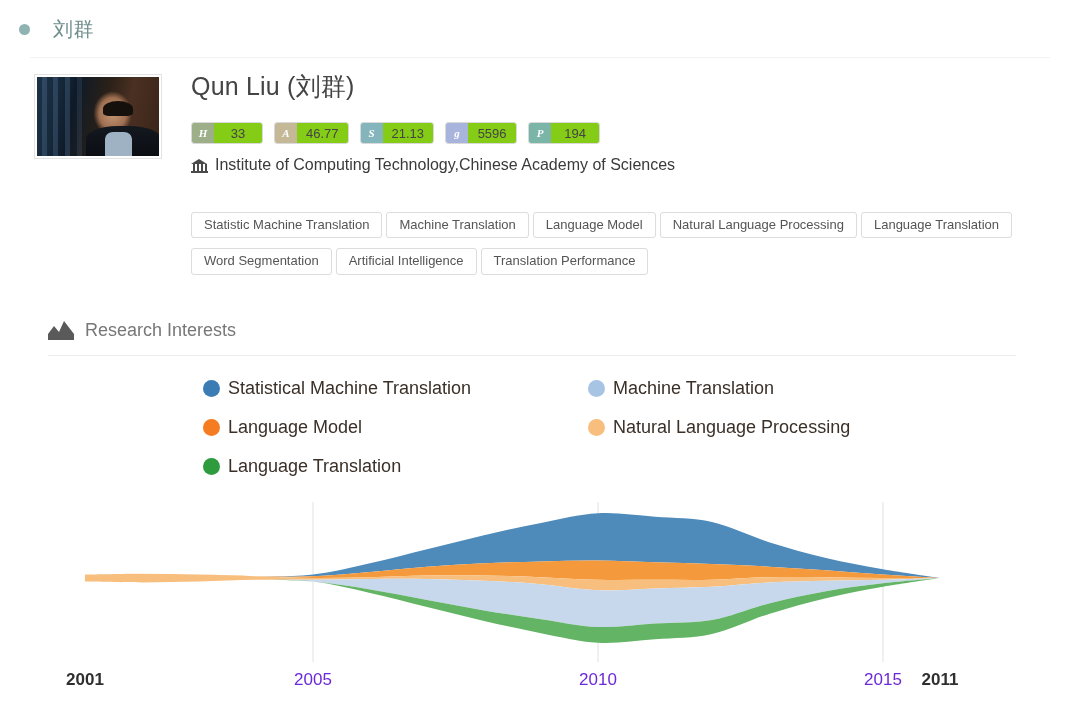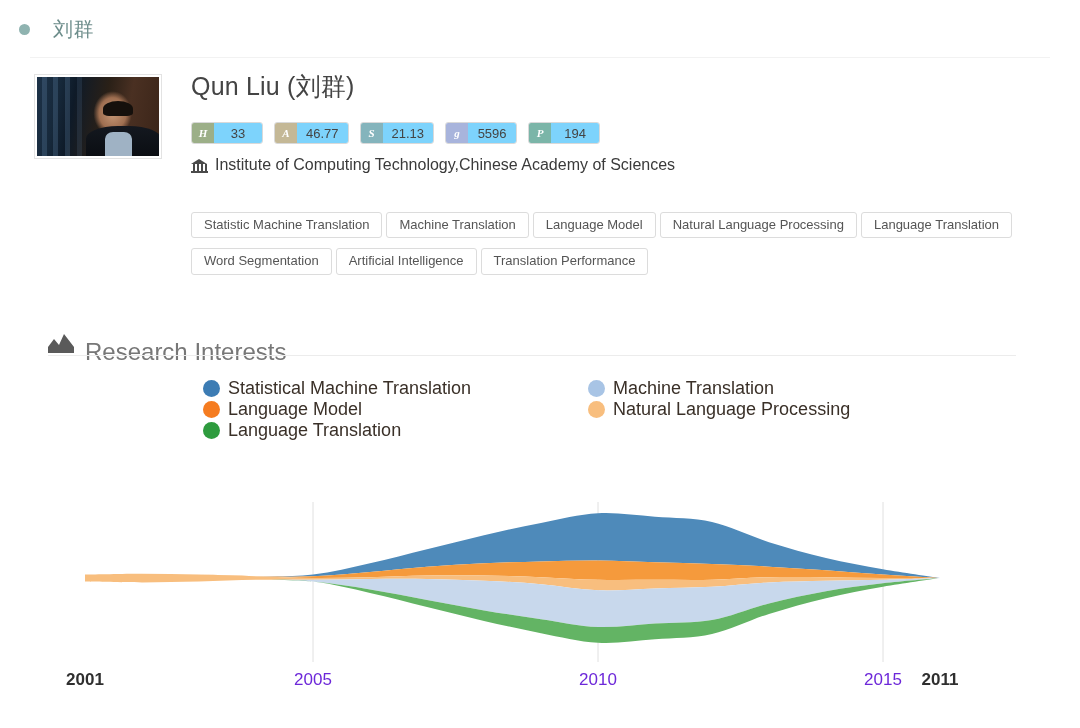--- a/index.html
+++ b/index.html
@@ -76,21 +76,21 @@
     border-radius:3px;overflow:hidden;
     border:1px solid #d9d9d9;box-sizing:border-box;
   }
   .stat .k{
     display:flex;align-items:center;justify-content:center;
     width:22px;color:#fff;font-size:11px;font-weight:bold;
     font-style:italic;font-family:"Liberation Serif",serif;
   }
   .stat .v{
     display:flex;align-items:center;justify-content:center;
-    padding:0 9px;font-size:13px;color:#444;background:#7dd3fc;
+    padding:0 9px;font-size:13px;color:#444;background:#84cc16;
     min-width:30px;
   }
 
   #affil{
     position:absolute;left:191px;top:96px;font-size:16px;color:#3a3a3a;
     display:flex;align-items:center;
   }
   #affil .bank{
     display:inline-block;width:17px;height:15px;margin-right:7px;
     position:relative;flex:0 0 auto;
@@ -117,30 +117,30 @@
   }
 
   
   #ri-head{
     position:absolute;left:48px;top:320px;display:flex;align-items:center;
   }
   #ri-icon{
     width:26px;height:19px;position:relative;margin-right:11px;flex:0 0 auto;
   }
   #ri-title{
-    font-size:24px;color:#777;font-weight:400;margin-top:18px;
+    font-size:18px;color:#777;font-weight:400;
   }
   #ri-rule{
     position:absolute;left:48px;top:355px;width:968px;height:1px;background:#ececec;
   }
 
   
   #legend{
     position:absolute;left:203px;top:378px;width:780px;
-    display:grid;grid-template-columns:385px auto;
+    display:grid;grid-template-columns:385px auto;row-gap:18px;
   }
   .leg{display:flex;align-items:center;}
   .leg .dot{width:17px;height:17px;border-radius:50%;flex:0 0 auto;}
   .leg .lbl{margin-left:8px;font-size:18px;color:#3a3028;}
 
   
   #chart{
     position:absolute;left:0;top:490px;width:1080px;height:180px;
   }
   #xaxis{

